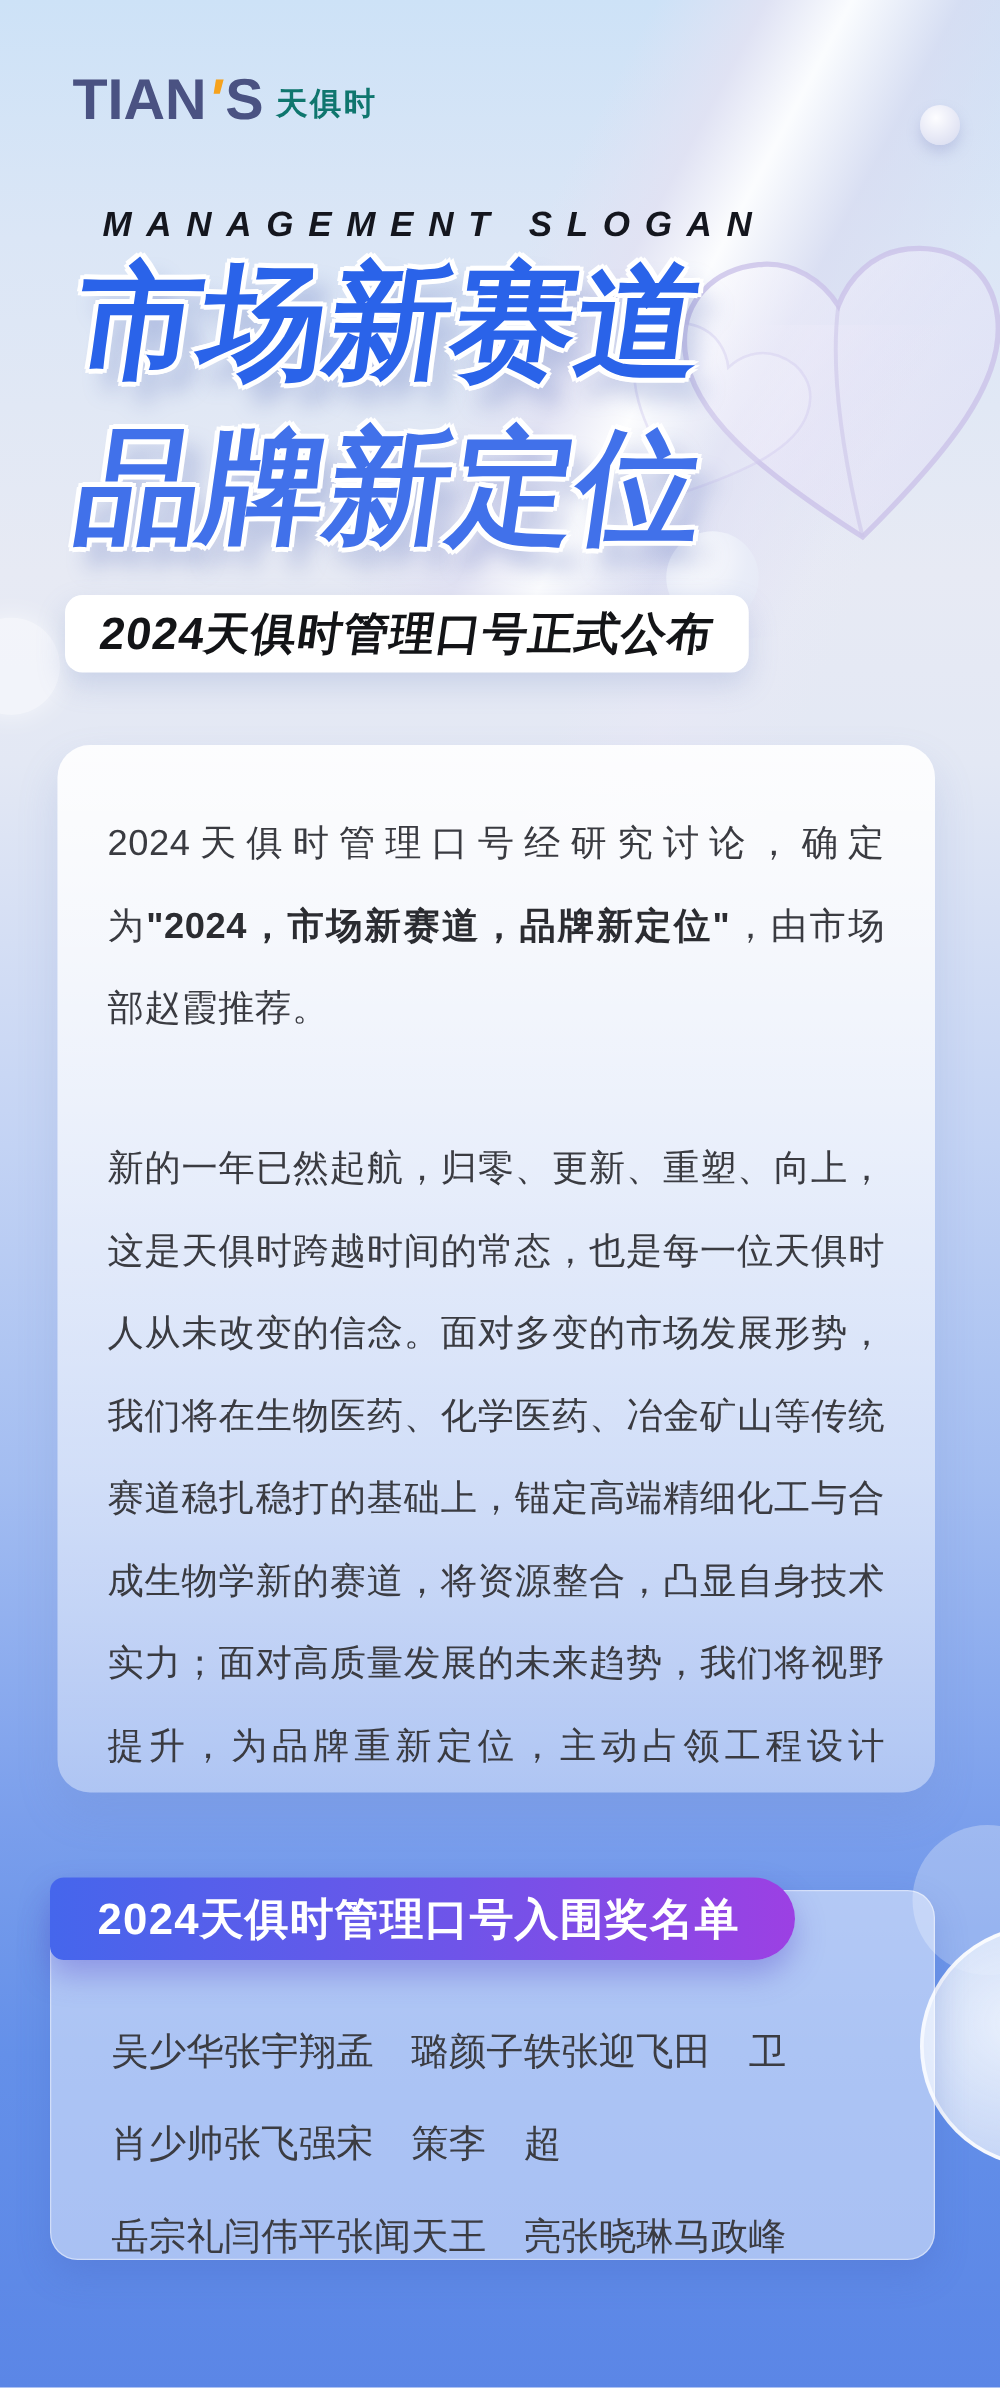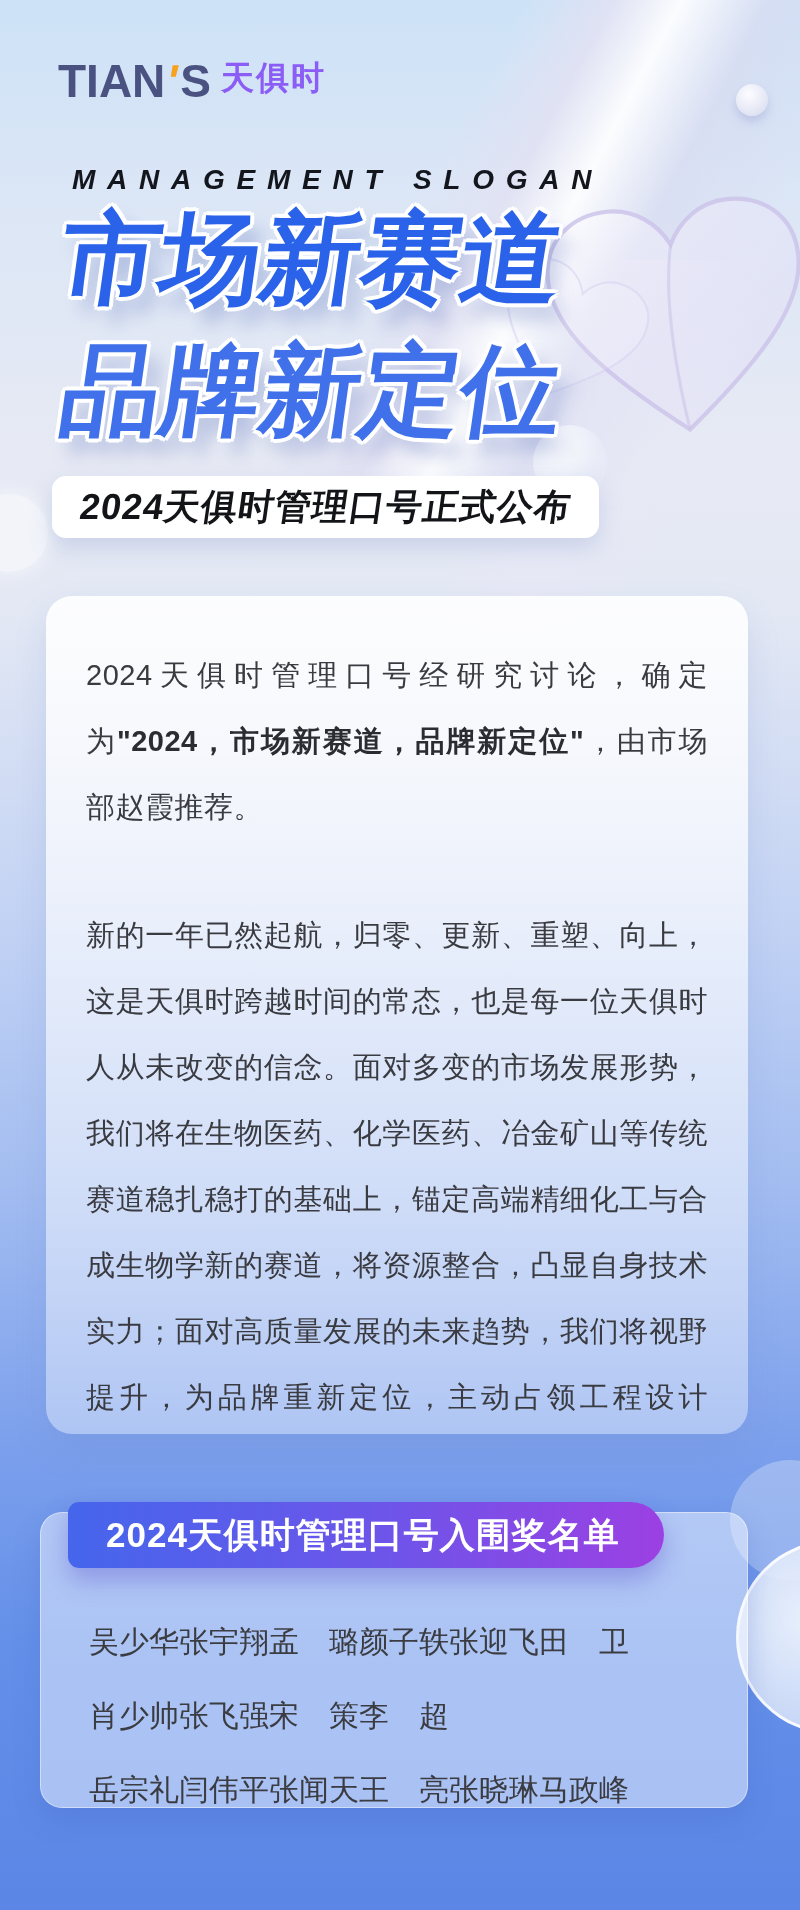--- a/index.html
+++ b/index.html
@@ -103,29 +103,29 @@
     line-height: 1;
   }
   .logo-apostrophe {
     display: inline-block;
     color: #f6a21c;
     font-weight: 900;
     transform: skewX(-12deg);
     margin: 0 2px;
   }
   .logo-cn {
-    font-size: 33px;
+    font-size: 25px;
     font-weight: 600;
     letter-spacing: 2px;
-    color: #8b5cf6;
+    color: #0f766e;
     padding-bottom: 3px;
   }
   .eyebrow {
     position: absolute;
-    left: 72px; top: 164px;
+    left: 82px; top: 164px;
     font-size: 28px;
     font-weight: 700;
     font-style: italic;
     letter-spacing: 0.42em;
     color: #14161e;
     z-index: 3;
     white-space: nowrap;
   }
   .title-line {
     position: absolute;
@@ -197,21 +197,20 @@
     position: absolute;
     left: 40px; top: 1502px;
     height: 66px;
     display: inline-flex;
     align-items: center;
     padding: 0 44px 0 38px;
     border-radius: 12px 36px 36px 12px;
     background: linear-gradient(90deg, #4566ec 0%, #6f54e9 55%, #9c40e3 100%);
     box-shadow: 0 12px 24px rgba(86,74,202,0.38);
     z-index: 4;
-    margin-left: 28px;
   }
   .shortlist-badge-text {
     font-size: 35px;
     font-weight: 800;
     color: #ffffff;
     letter-spacing: 1px;
     white-space: nowrap;
   }
   .names-card {
     position: absolute;

